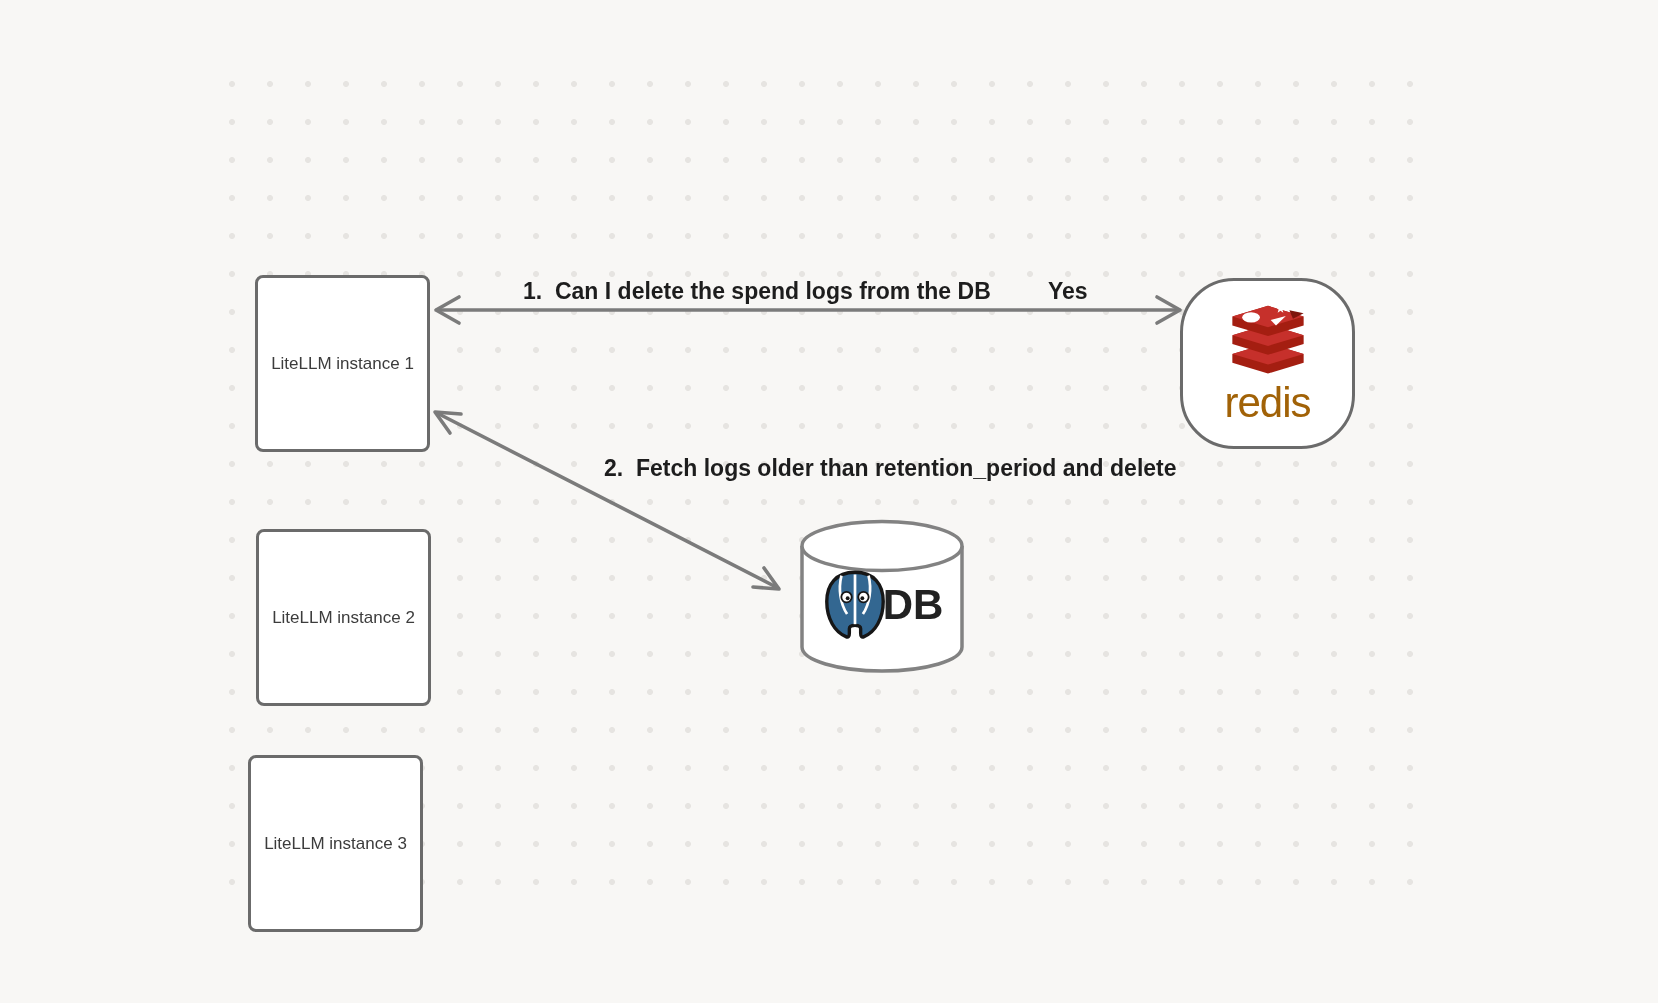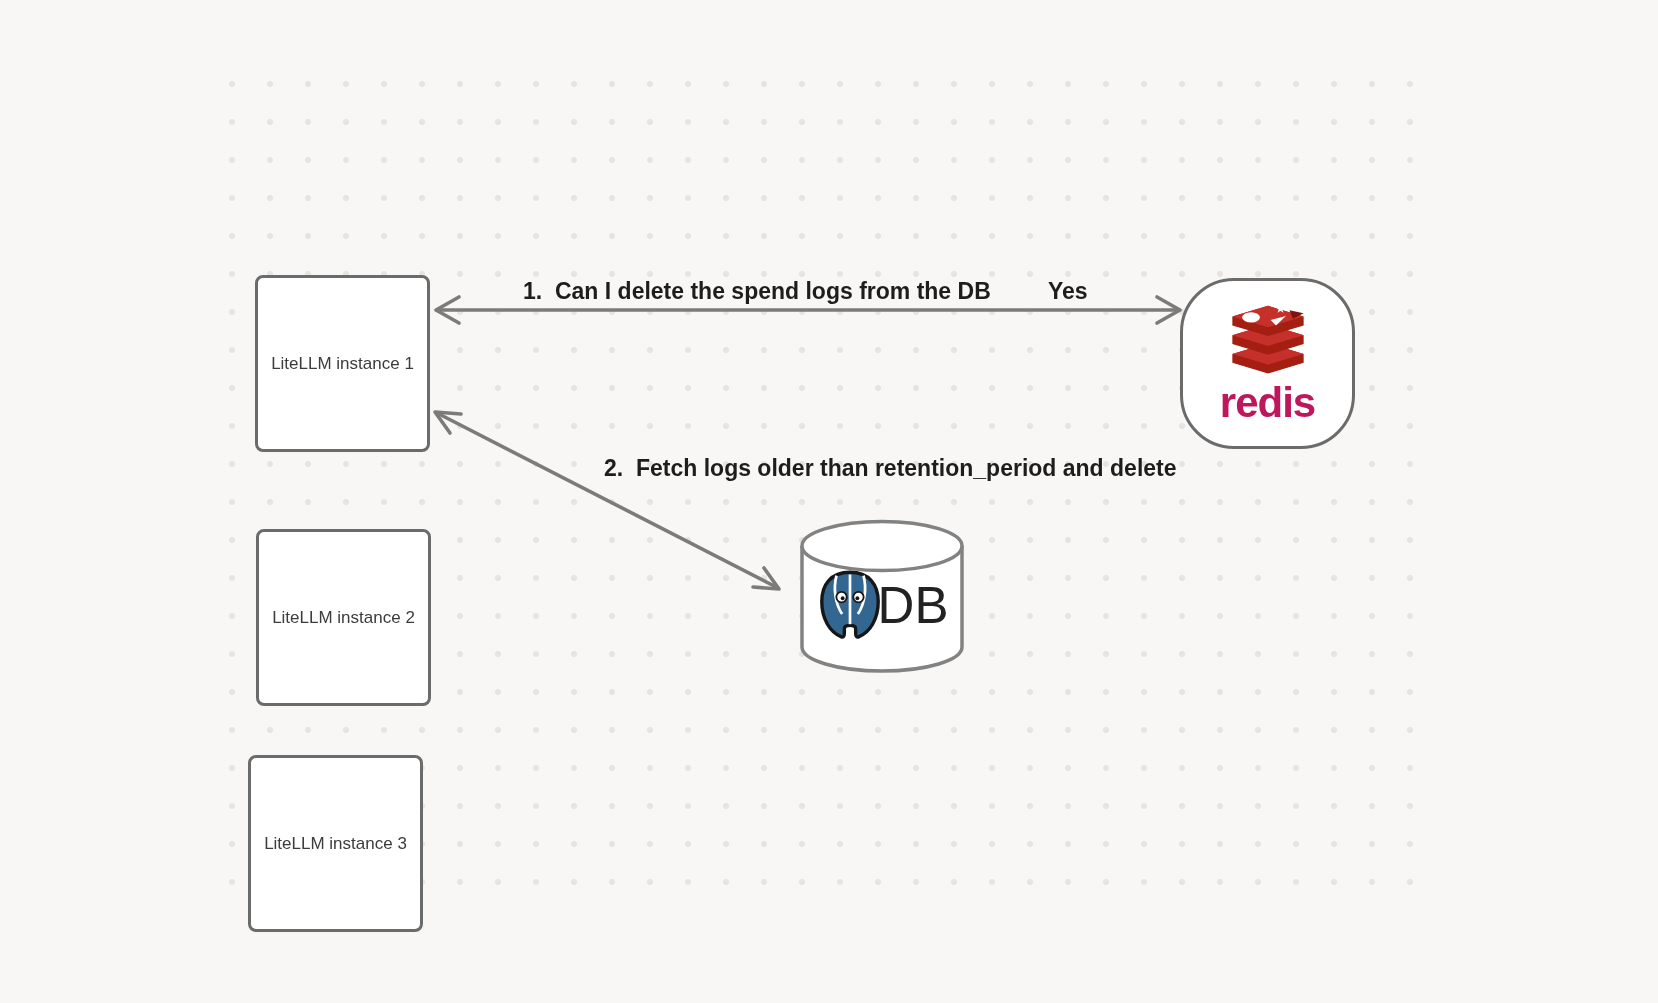--- a/index.html
+++ b/index.html
@@ -12,27 +12,27 @@
             border:3.5px solid #6b6b6b;border-radius:8px;
             display:flex;align-items:center;justify-content:center;box-sizing:border-box;}
   .node-box .label{font-size:17px;color:#3c3c3c;text-align:center;}
   #box-1{left:255px;top:275px;}
   #box-2{left:256px;top:513px;margin-top:16px;}
   #box-3{left:248px;top:755px;}
   .redis-node{position:absolute;left:1180px;top:278px;width:175px;height:171px;
               background:#ffffff;border:3.5px solid #6b6b6b;border-radius:54px;
               display:flex;flex-direction:column;align-items:center;justify-content:center;
               box-sizing:border-box;}
-  .redis-wordmark{font-size:42px;font-weight:700;color:#be185d;letter-spacing:-1px;
+  .redis-wordmark{font-size:42px;font-weight:400;color:#a16207;letter-spacing:-1px;
                   line-height:1;margin-top:-4px;}
   .db-node{position:absolute;left:799px;top:518px;width:166px;height:157px;}
   .db-node .cyl{position:absolute;left:0;top:0;}
   .db-content{position:absolute;left:0;top:52px;width:100%;display:flex;
               align-items:center;justify-content:center;}
-  .db-label{font-size:51px;color:#222222;font-weight:400;margin-left:-6px;line-height:1;}
+  .db-label{font-size:42px;color:#222222;font-weight:700;margin-left:-6px;line-height:1;}
   .edge-label{position:absolute;font-weight:700;font-size:23px;color:#1d1d1d;
               white-space:pre;line-height:1.15;margin-left:21px;}
   #edge1-label{left:502px;top:278px;}
   #edge1-response{left:1027px;top:278px;text-align:right;}
   #edge2-label{left:583px;top:455px;}
   svg.arrows{position:absolute;left:0;top:0;}
   .arrow-stroke{stroke:#7b7b7b;stroke-width:3.6;fill:none;stroke-linecap:round;stroke-linejoin:round;}
 </style>
 </head>
 <body>

